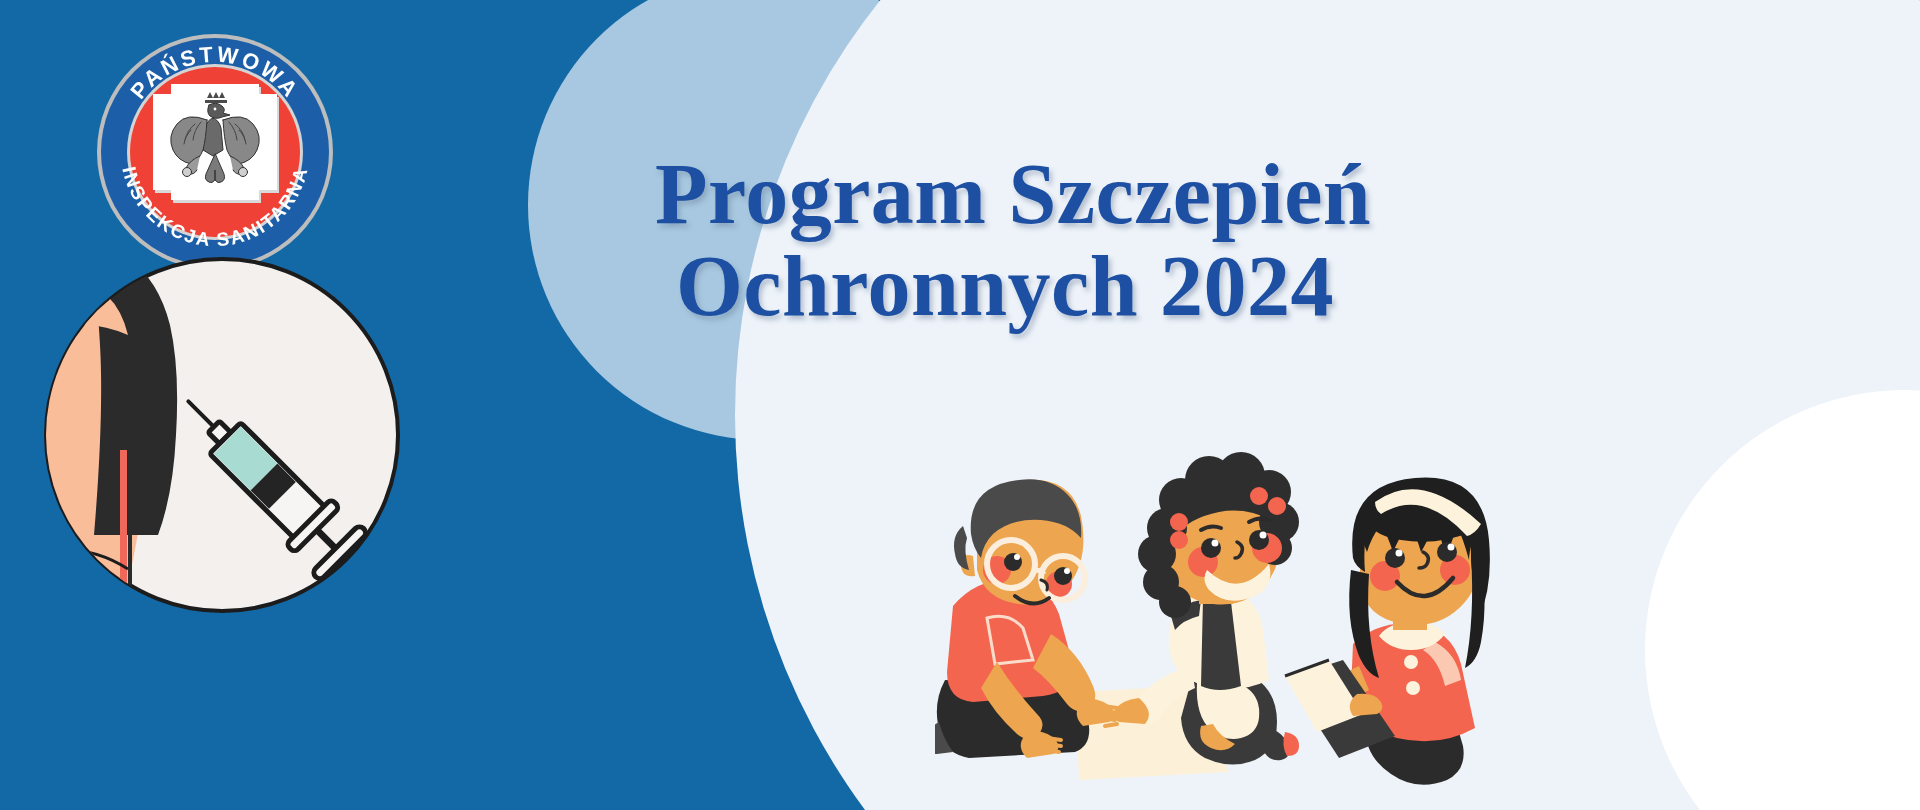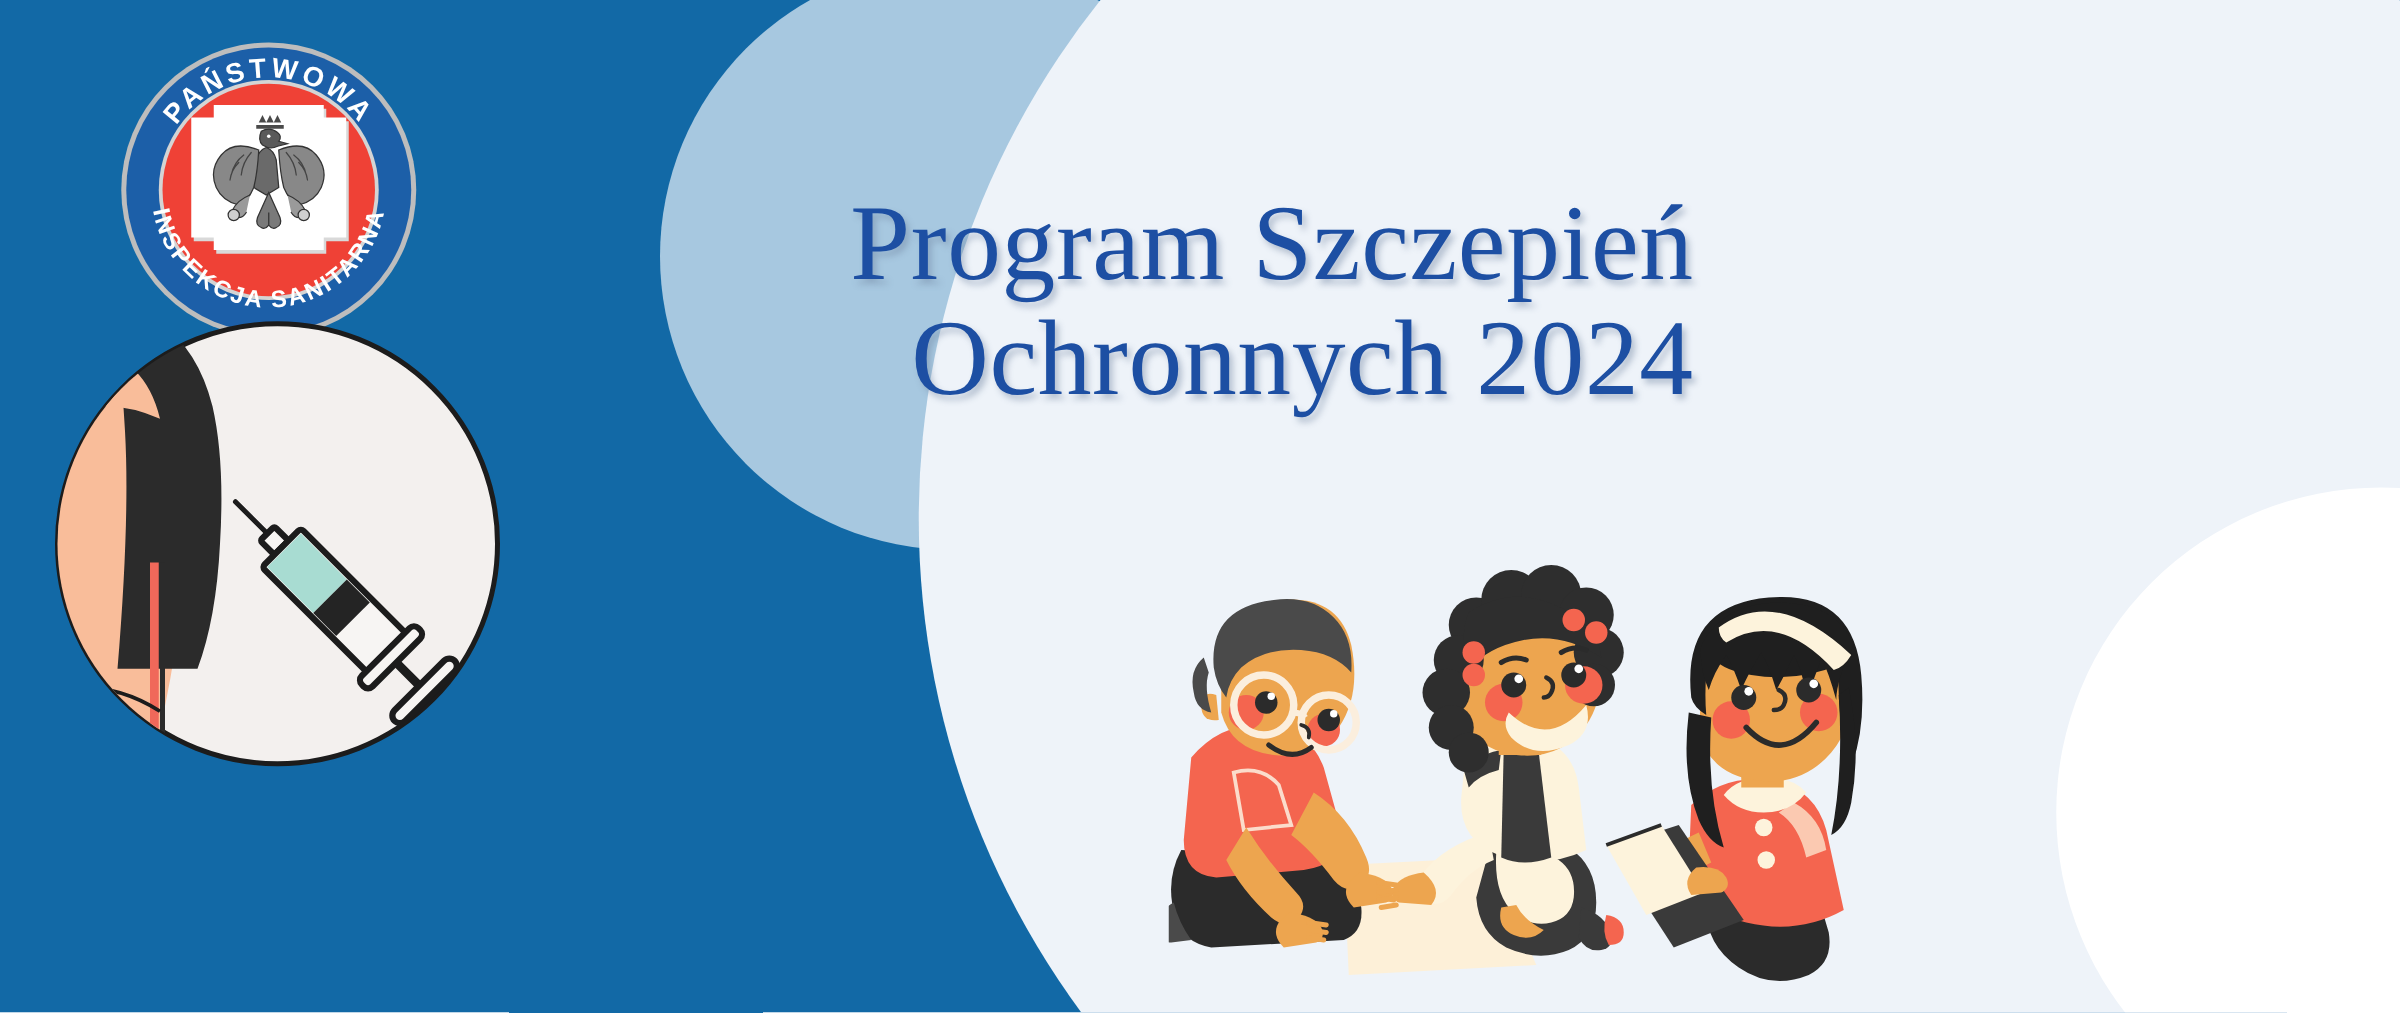--- a/index.html
+++ b/index.html
@@ -62,21 +62,22 @@
     height: 360px;
   }
   #syringe-scene svg { display:block; width:100%; height:100%; }
 
   
   #title-block {
     position: absolute;
     left: 655px;
     top: 148px;
     width: 700px;
-    text-align: right;
+    text-align: center;
+    font-weight: bold;
   }
   .title-line {
     font-family: "Liberation Serif", "DejaVu Serif", serif;
     color: #1d4fa3;
     font-size: 86px;
     line-height: 1.07;
     letter-spacing: 0.5px;
     white-space: nowrap;
     text-shadow: 3px 4px 5px rgba(110,130,160,0.45);
   }

